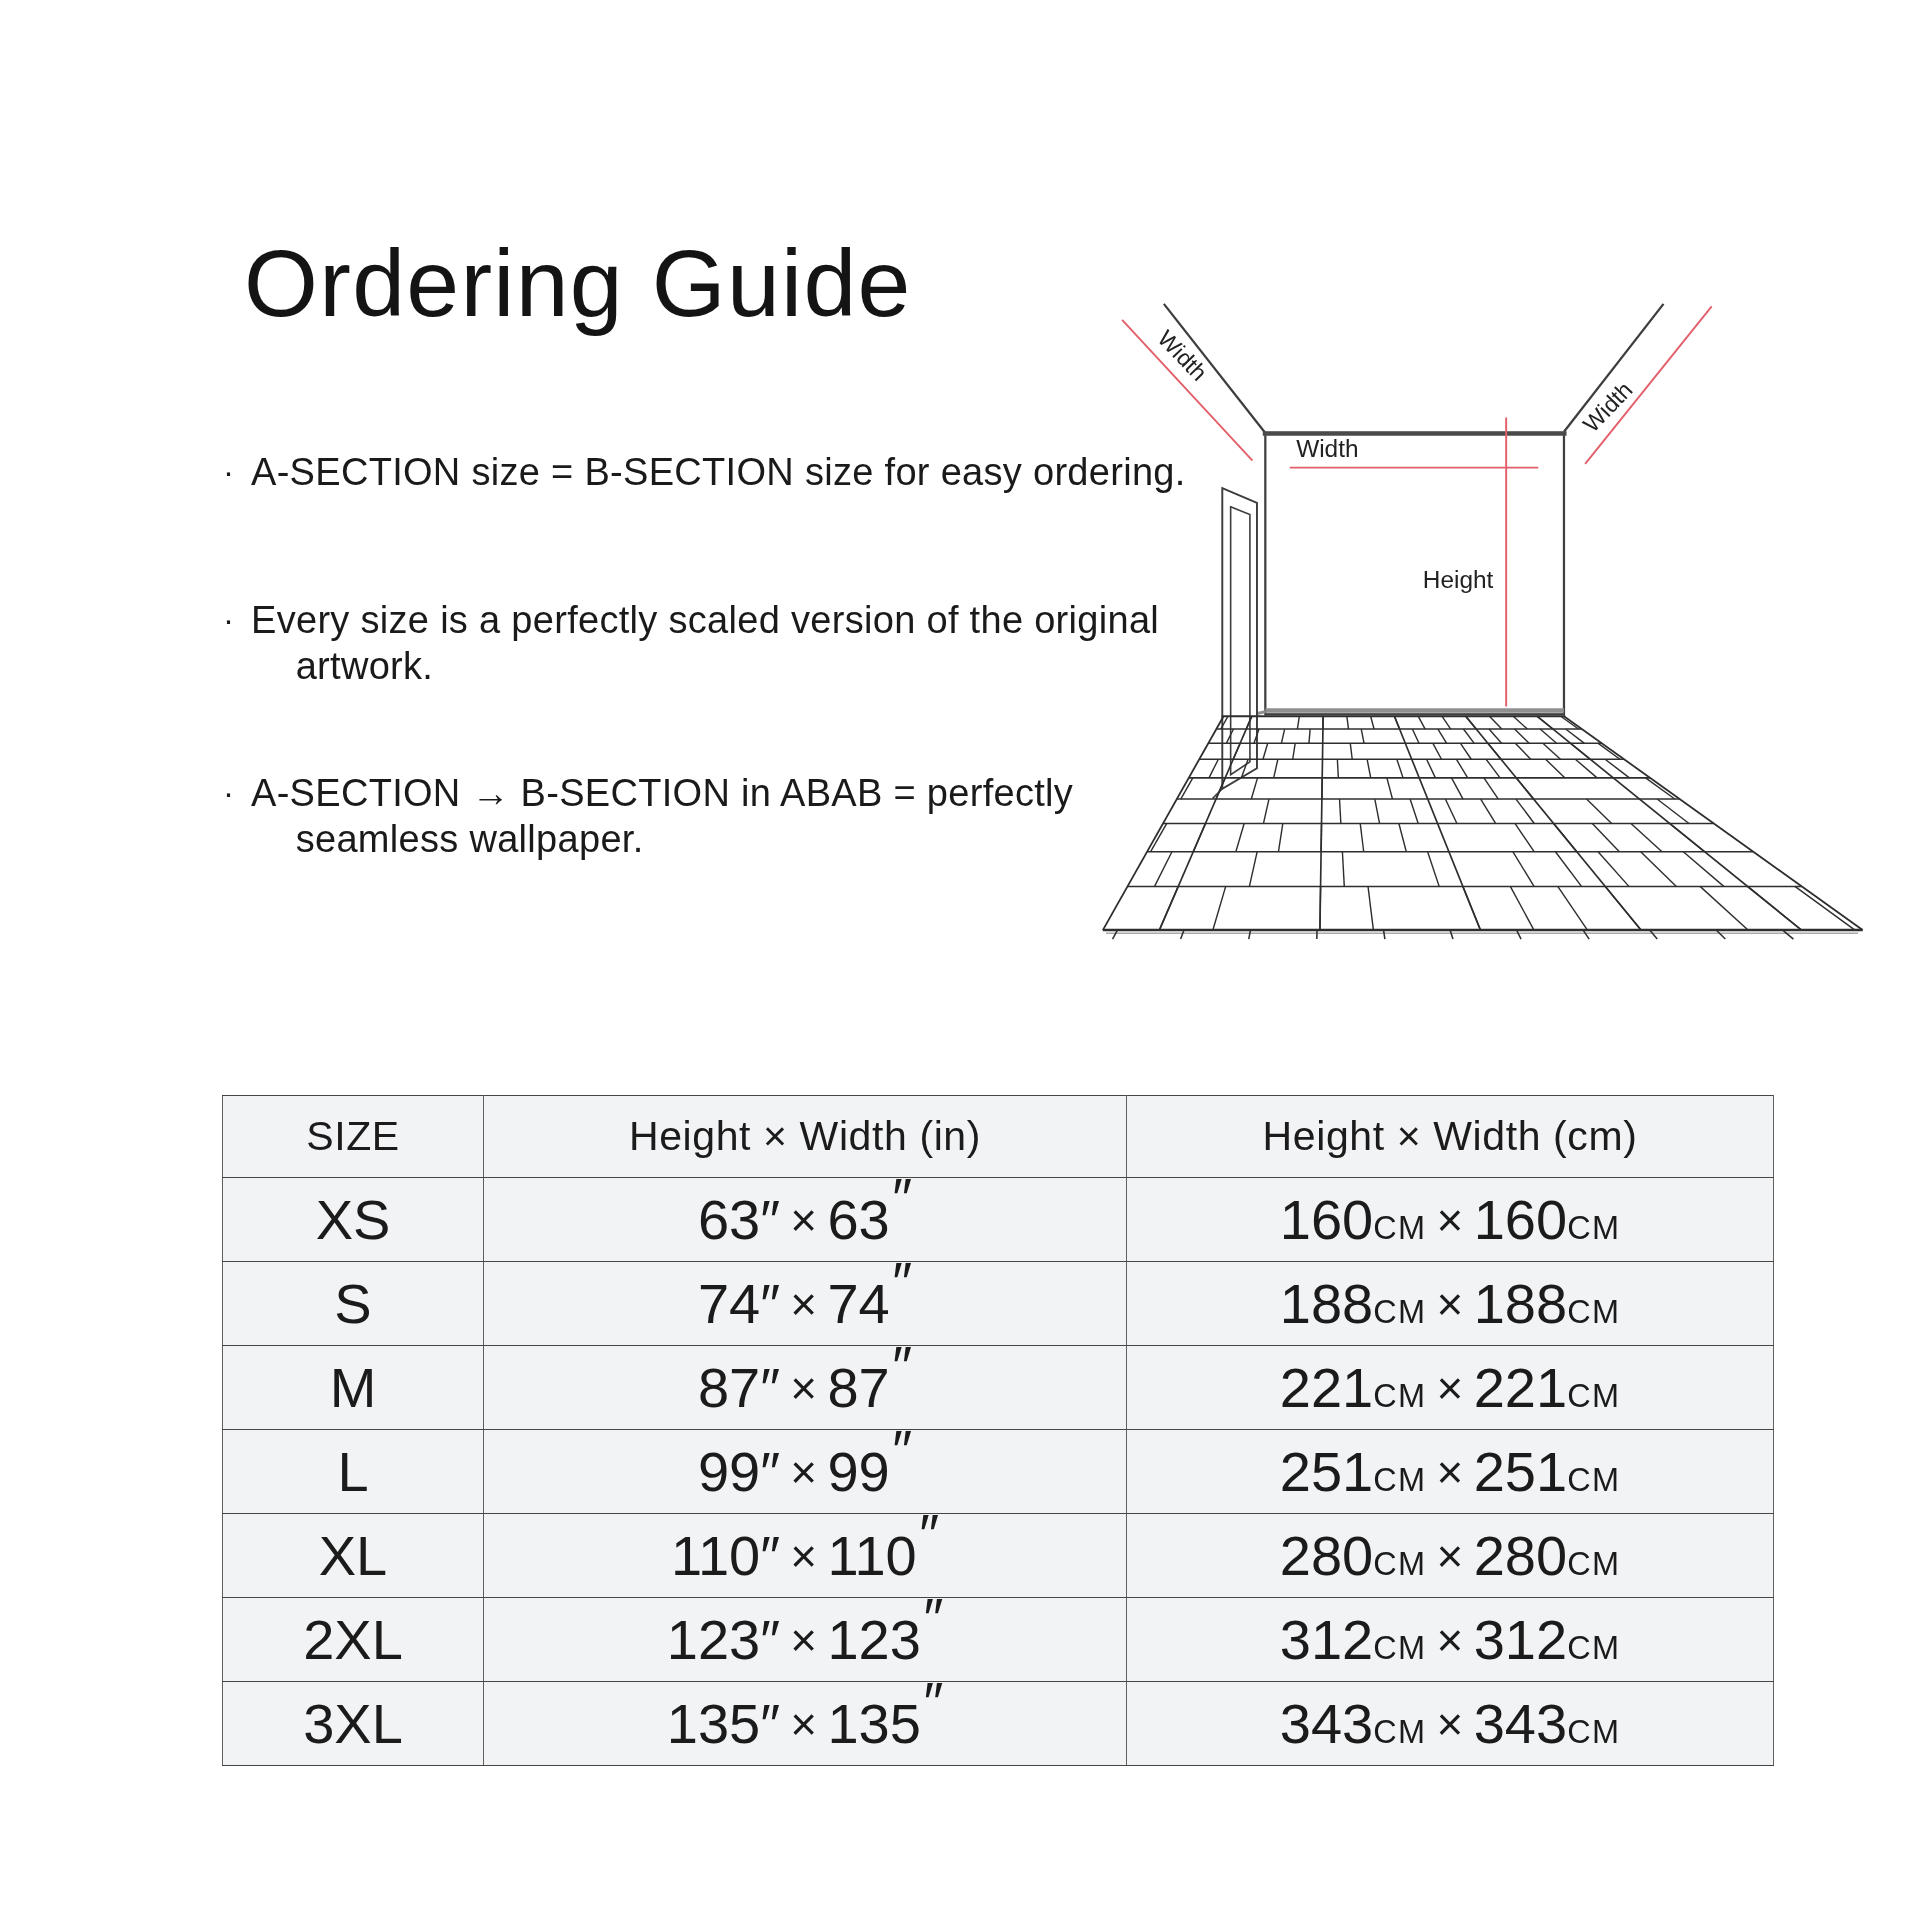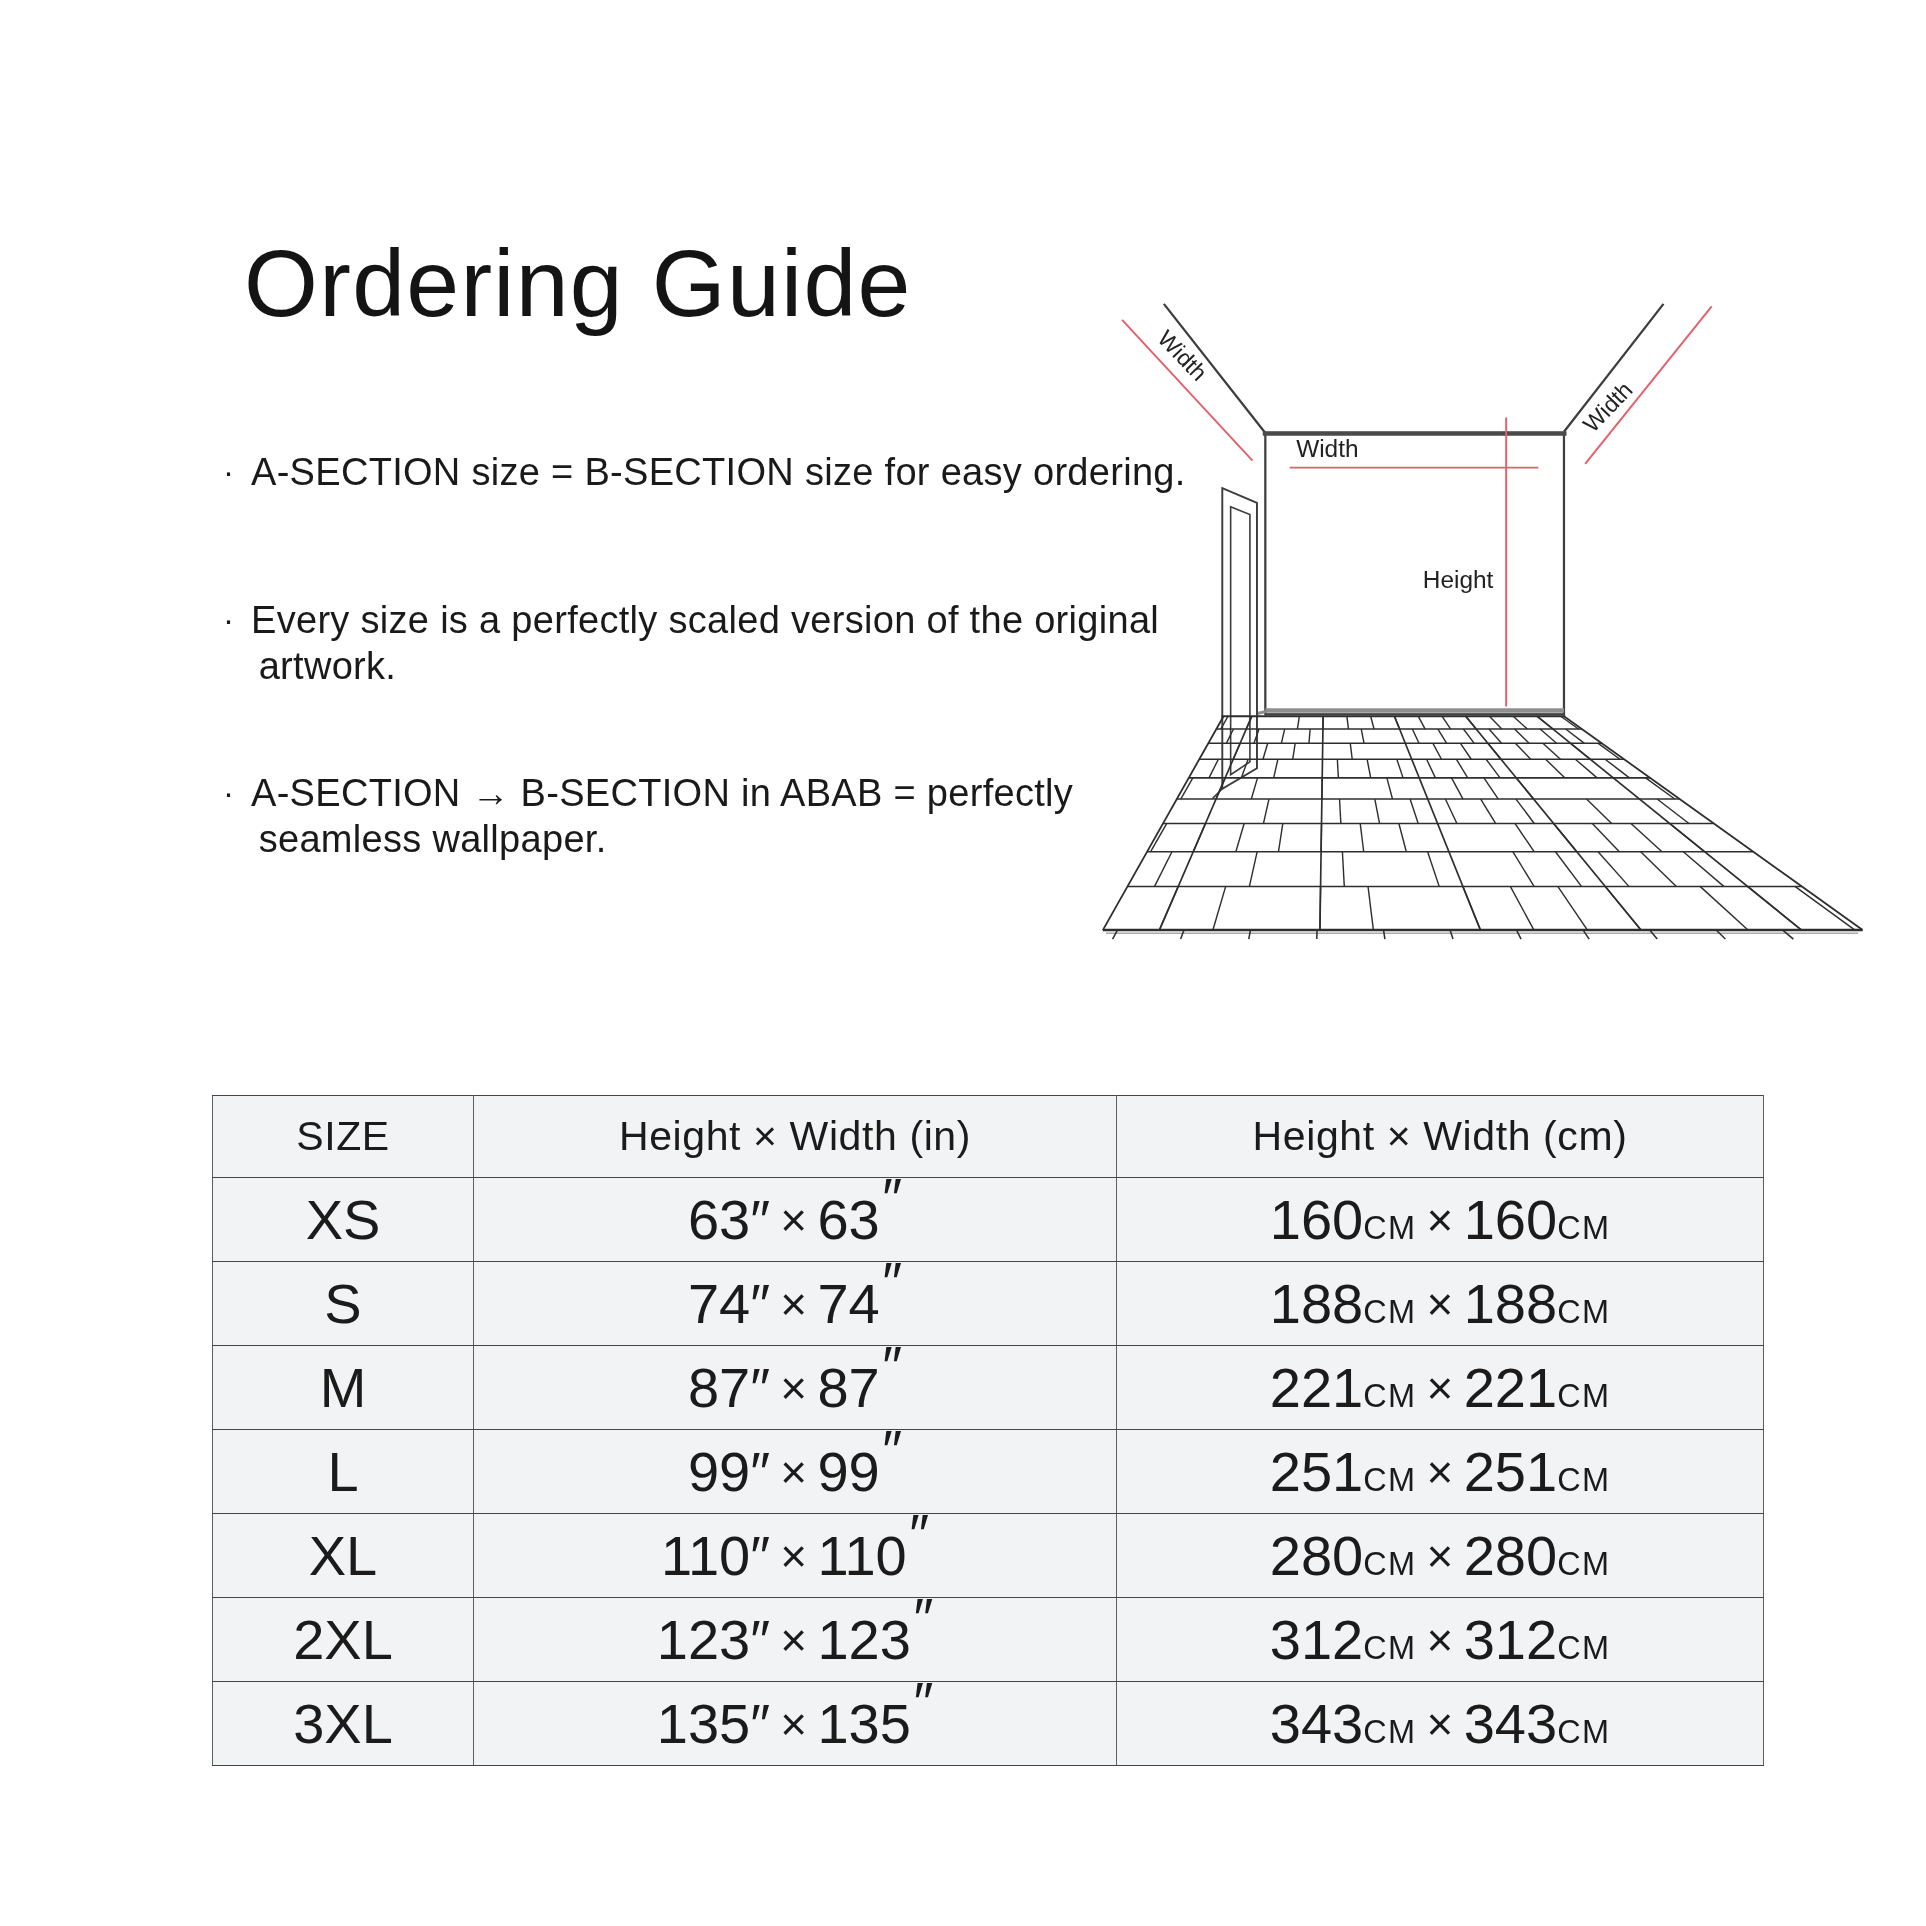--- a/index.html
+++ b/index.html
@@ -12,25 +12,25 @@
     font-size:95px;font-weight:300;letter-spacing:1.3px;color:#141414;line-height:1;margin-top:20px;
   }
   .bullet{
     position:absolute;left:223px;display:flex;align-items:flex-start;
     font-size:38px;line-height:46px;color:#1a1a1a;letter-spacing:0.3px;
   }
   .bullet .dot{width:28px;font-size:33px;flex:0 0 28px;}
   .bullet-1{top:449px;}
   .bullet-2{top:597px;}
   .bullet-3{top:770px;}
-  .blines div + div{padding-left:7.7px;}
+  .blines div + div{padding-left:7.7px;margin-left:37px;}
   .room-svg{position:absolute;left:1002px;top:257px;}
   
   .size-table{
-    position:absolute;left:212px;top:1095px;width:1551px;
+    position:absolute;left:222px;top:1095px;width:1551px;
     border-collapse:collapse;table-layout:fixed;background:#404040;
     border:1.9px solid #6f6f6f;
   }
   .size-table th,.size-table td{
     border-top:1.3px solid #454545;border-bottom:1.3px solid #454545;
     border-left:1.9px solid #606060;border-right:1.9px solid #606060;
     text-align:center;vertical-align:middle;padding:0;
     font-weight:400;color:#1b1b1b;background:#f2f3f5;
   }
   .size-table th{height:81px;font-size:41px;letter-spacing:0.6px;}

